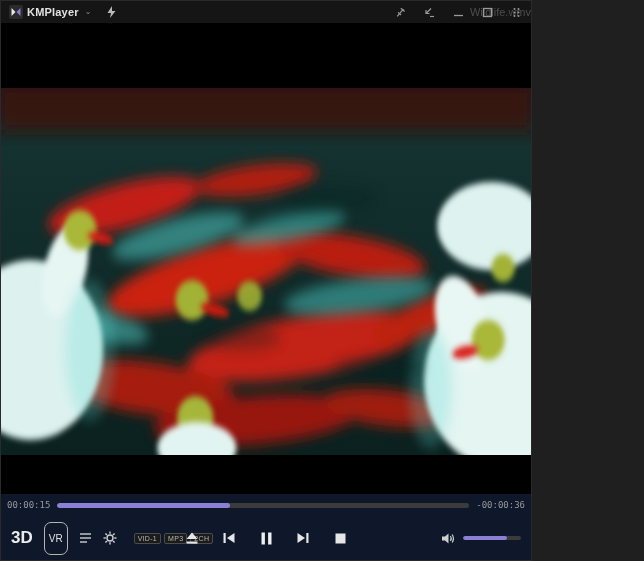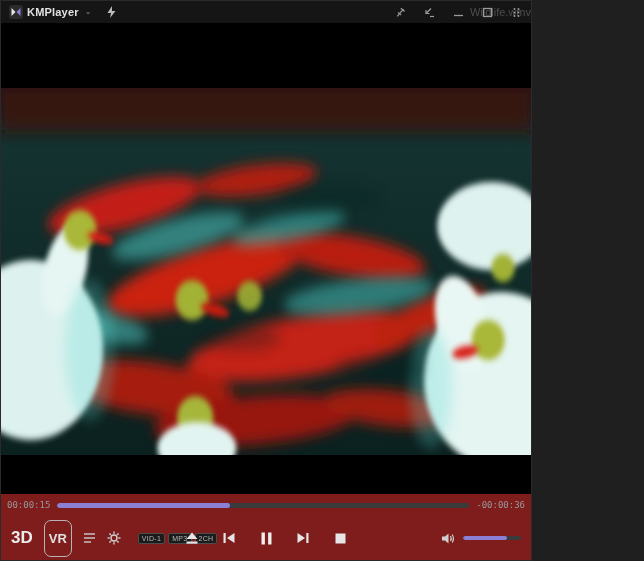--- a/index.html
+++ b/index.html
@@ -19,30 +19,30 @@
   .tb-title{position:absolute;left:0;right:0;text-align:right;color:#4e4e4e;
     font-size:11px;pointer-events:none;}
   .tb-right{margin-left:auto;display:flex;align-items:center;gap:15px;z-index:2;}
   .tb-icon{width:14px;height:14px;display:flex;align-items:center;justify-content:center;
     color:#9a9a9a;cursor:pointer;}
   
   .video-area{flex:1 1 auto;background:#000;display:flex;justify-content:center;
     align-items:flex-start;padding-top:64px;overflow:hidden;}
   .video-frame{width:644px;height:367px;display:block;}
   
-  .controls{flex:0 0 auto;height:66px;background:#7f1d1d;display:flex;flex-direction:column;}
+  .controls{flex:0 0 auto;height:66px;background:#0f172a;display:flex;flex-direction:column;}
   .seek-row{display:flex;align-items:center;height:22px;padding:0 6px;gap:7px;}
   .time{font-family:"DejaVu Sans Mono",monospace;font-size:9px;color:#989898;flex:0 0 auto;}
   .seek-track{flex:1 1 auto;height:5px;background:#3b3b3b;border-radius:3px;position:relative;
     overflow:hidden;cursor:pointer;}
   .seek-fill{position:absolute;left:0;top:0;bottom:0;background:#8b7fd6;border-radius:3px;}
   .btn-row{flex:1 1 auto;display:flex;align-items:center;padding:0 10px;position:relative;}
   .left-group{display:flex;align-items:center;gap:11px;}
   .threed-label{color:#ececec;font-size:17px;font-weight:bold;cursor:pointer;}
-  .vr-label{color:#e0e0e0;font-size:13px;font-weight:bold;border:1px solid #b5b5b5;
+  .vr-label{color:#e0e0e0;font-size:10px;font-weight:normal;border:1px solid #b5b5b5;
     border-radius:7px;padding:10px 4px;cursor:pointer;}
   .ctl-icon{display:flex;align-items:center;justify-content:center;cursor:pointer;color:#cfcfcf;}
   .badges{display:flex;align-items:center;gap:3px;margin-left:6px;}
   .badge{border:1px solid #4c4c4c;background:#1b1b1b;color:#b8b8b8;font-size:7px;
     padding:1px 3px;border-radius:2px;letter-spacing:.3px;cursor:pointer;}
   .transport{position:absolute;left:50%;transform:translateX(-50%);display:flex;
     align-items:center;gap:19px;}
   .t-btn{width:18px;height:18px;display:flex;align-items:center;justify-content:center;cursor:pointer;}
   .right-group{margin-left:auto;display:flex;align-items:center;gap:7px;}
   .vol-track{width:58px;height:4px;background:#3b3b3b;border-radius:2px;position:relative;

